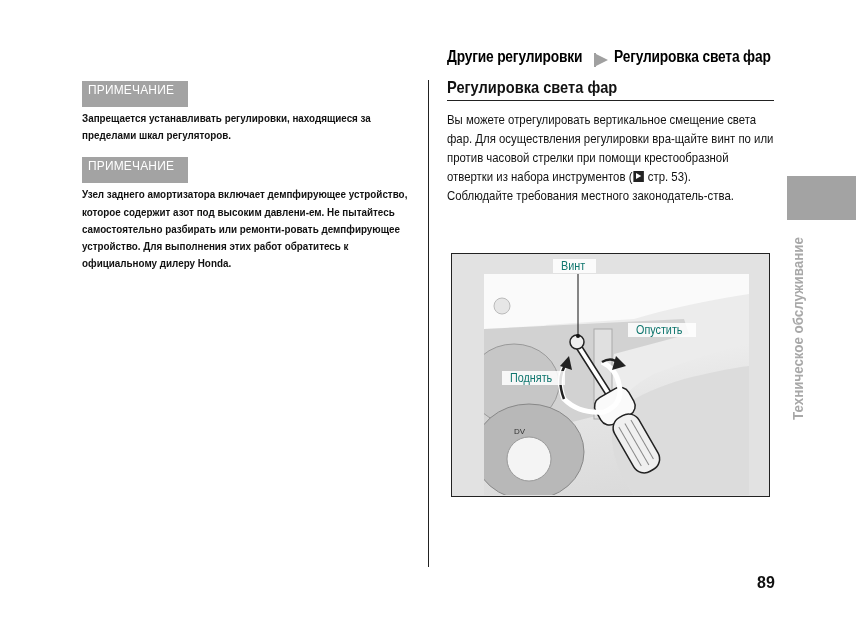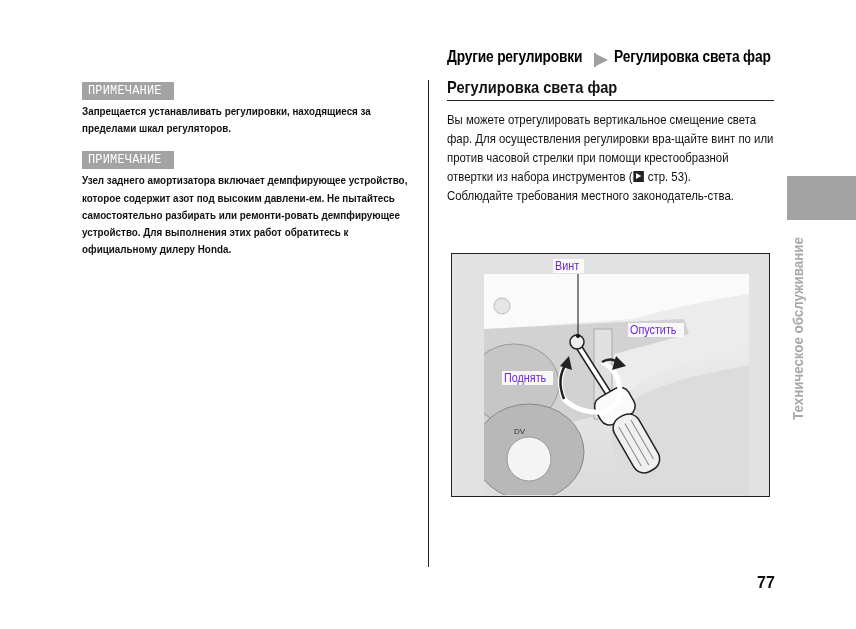--- a/index.html
+++ b/index.html
@@ -14,22 +14,22 @@
     .breadcrumb .crumb { transform: scaleX(0.86); transform-origin: left center; display: inline-block; }
     .breadcrumb .sep { display: inline-block; width: 0; height: 0; margin: 0 6px 0 -8px;
                        border-top: 6px solid transparent; border-bottom: 6px solid transparent;
                        border-left: 12px solid #a0a0a0; position: relative; }
     .breadcrumb .sep::before { content: ""; position: absolute; left: -14px; top: -7px;
                                width: 2px; height: 14px; background: #a0a0a0; }
 
     
     .left-col { position: absolute; left: 82px; top: 80px; width: 328px; }
     .note-label { display: inline-block; background: #a3a3a3; color: #ffffff;
-                  font-family: Liberation Mono, monospace; font-size: 13px;
-                  padding: 1px 6px 1px 6px; height: 16px; line-height: 16px;
+                  font-family: Liberation Sans, sans-serif; font-size: 13px;
+                  padding: 1px 6px 9px 6px; height: 16px; line-height: 16px;
                   letter-spacing: 0.2px; }
     .note-label span { display: inline-block; transform: scaleX(0.92); transform-origin: left center; }
     .note-text { font-family: "Liberation Sans", sans-serif; font-weight: bold;
                  font-size: 11.2px; line-height: 17.2px; margin: 3px 0 0 0; color: #111;
                  width: 370px; transform: scaleX(0.88); transform-origin: left top; }
     .note-block-2 { margin-top: 12px; }
 
     
     .divider { position: absolute; left: 428px; top: 80px; width: 1px; height: 487px; background: #222; }
 
@@ -49,21 +49,21 @@
                        border-top: 3.5px solid transparent; border-bottom: 3.5px solid transparent;
                        border-left: 6px solid #fff; }
 
     
     .figure { position: absolute; left: 451px; top: 253px; width: 319px; height: 244px;
               border: 1.5px solid #222; background: #e2e2e2; box-sizing: border-box; }
     .photo { position: absolute; left: 32px; top: 20px; width: 265px; height: 221px;
              background: linear-gradient(170deg, #fbfbfb 0%, #f0f0f0 35%, #e4e4e4 60%, #d8d8d8 100%);
              overflow: hidden; }
     .fig-label { position: absolute; font-family: "Liberation Sans", sans-serif; font-size: 12px;
-                 background: rgba(255,255,255,0.85); padding: 0 2px; line-height: 14px; color: #6d28d9;
+                 background: rgba(255,255,255,0.85); padding: 0 8px; line-height: 14px; color: #0f766e;
                  white-space: nowrap; }
     .fig-label span { display: inline-block; transform: scaleX(0.9); transform-origin: left center; }
 
     
     .side-tab { position: absolute; left: 787px; top: 176px; width: 69px; height: 44px; background: #a3a3a3; }
     .side-label { position: absolute; left: 788px; top: 420px; width: 200px; height: 20px;
                   transform: rotate(-90deg); transform-origin: left top;
                   font-family: "Liberation Sans", sans-serif; font-weight: bold; font-size: 14.5px;
                   color: #a8a8a8; white-space: nowrap; line-height: 20px; }
     .side-label span { display: inline-block; transform: scaleX(0.92); transform-origin: left center; }
@@ -144,13 +144,13 @@
     </svg>
   </div>
   <div class="fig-label" style="left:101px; top:5px;"><span>Винт</span></div>
   <div class="fig-label" style="left:176px; top:69px;"><span>Опустить</span></div>
   <div class="fig-label" style="left:50px; top:117px;text-align:center;"><span>Поднять</span></div>
 </div>
 
 <div class="side-tab"></div>
 <div class="side-label"><span>Техническое обслуживание</span></div>
 
-<div class="page-number">77</div>
+<div class="page-number">89</div>
 
 </body></html>

